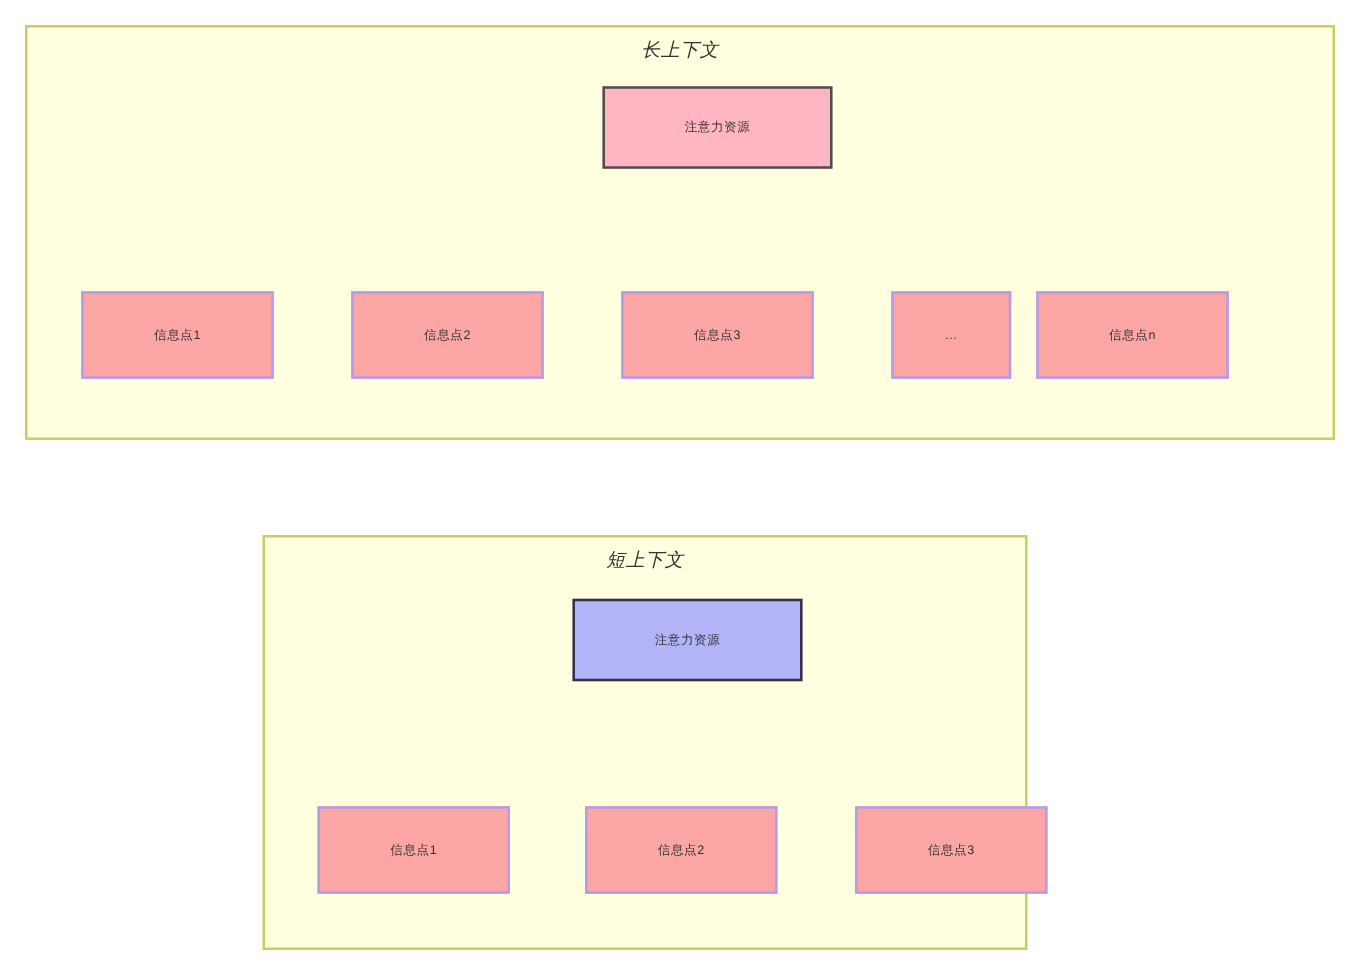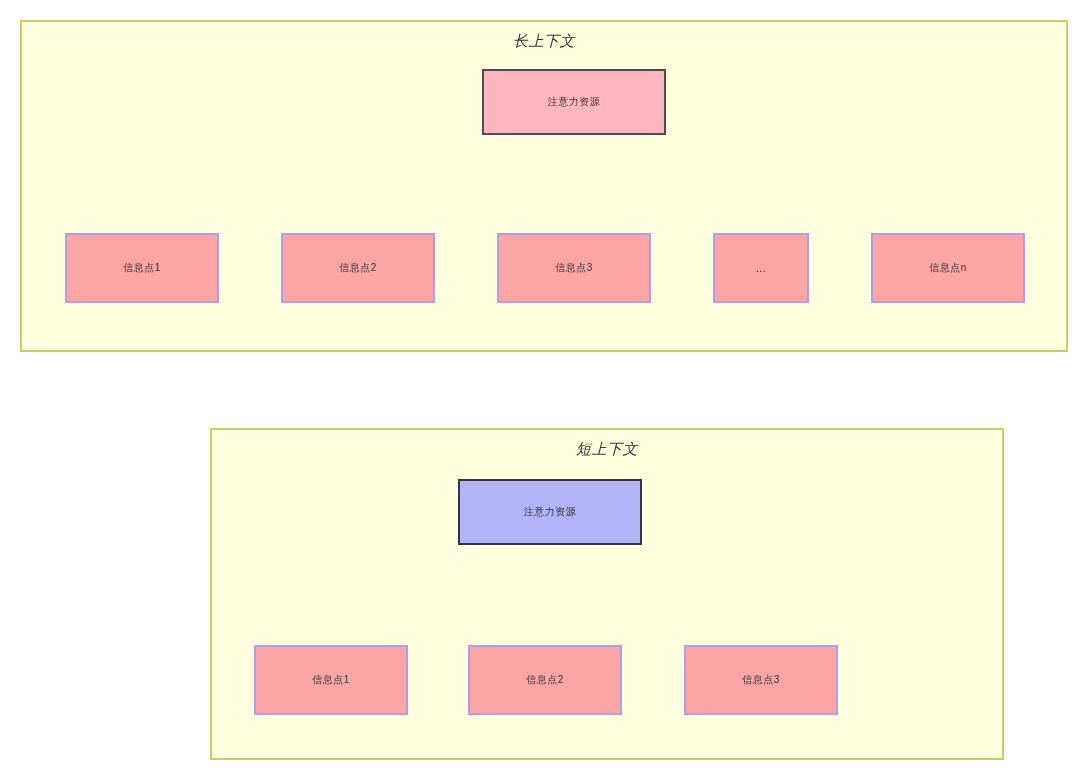--- a/index.html
+++ b/index.html
@@ -30,21 +30,21 @@
   }
   #panel-long {
     left: 20px;
     top: 20px;
     width: 1048px;
     height: 332px;
   }
   #panel-short {
     left: 210px;
     top: 428px;
-    width: 794px;
+    width: 612px;
     height: 332px;
   }
   .panel-title {
     position: absolute;
     top: 9px;
     left: 0;
     width: 100%;
     text-align: center;
     font-size: 15px;
     color: #333333;
@@ -141,21 +141,21 @@
   </div>
   <div class="node node-info" style="left:281px; top:233px; width:154px; height:70px;">
     <span>信息点2</span>
   </div>
   <div class="node node-info" style="left:497px; top:233px; width:154px; height:70px;">
     <span>信息点3</span>
   </div>
   <div class="node node-info" style="left:713px; top:233px; width:96px; height:70px;">
     <span>...</span>
   </div>
-  <div class="node node-info" style="left:871px; top:233px; width:154px; height:70px;">
+  <div class="node node-info" style="left:829px; top:233px; width:154px; height:70px;">
     <span>信息点n</span>
   </div>
 
   <div class="panel" id="panel-short">
     <div class="panel-title">短上下文</div>
   </div>
 
   <div class="node node-attention-purple" style="left:458px; top:479px; width:184px; height:66px;">
     <span>注意力资源</span>
   </div>

